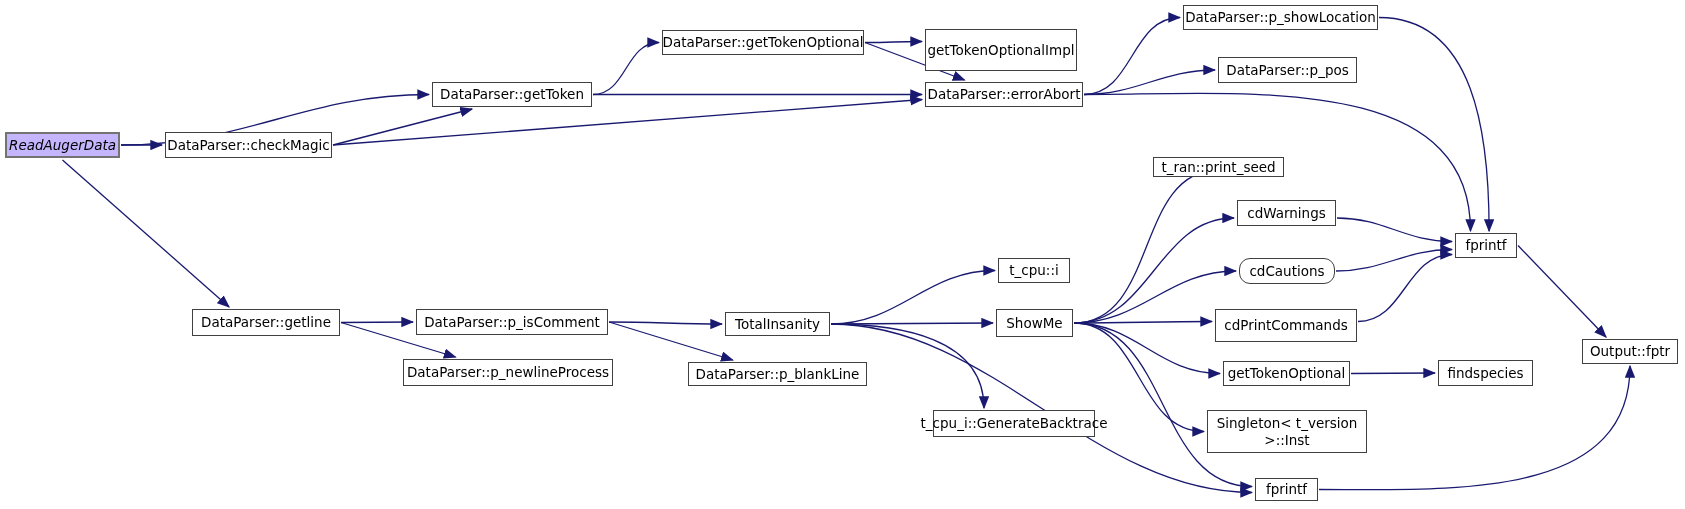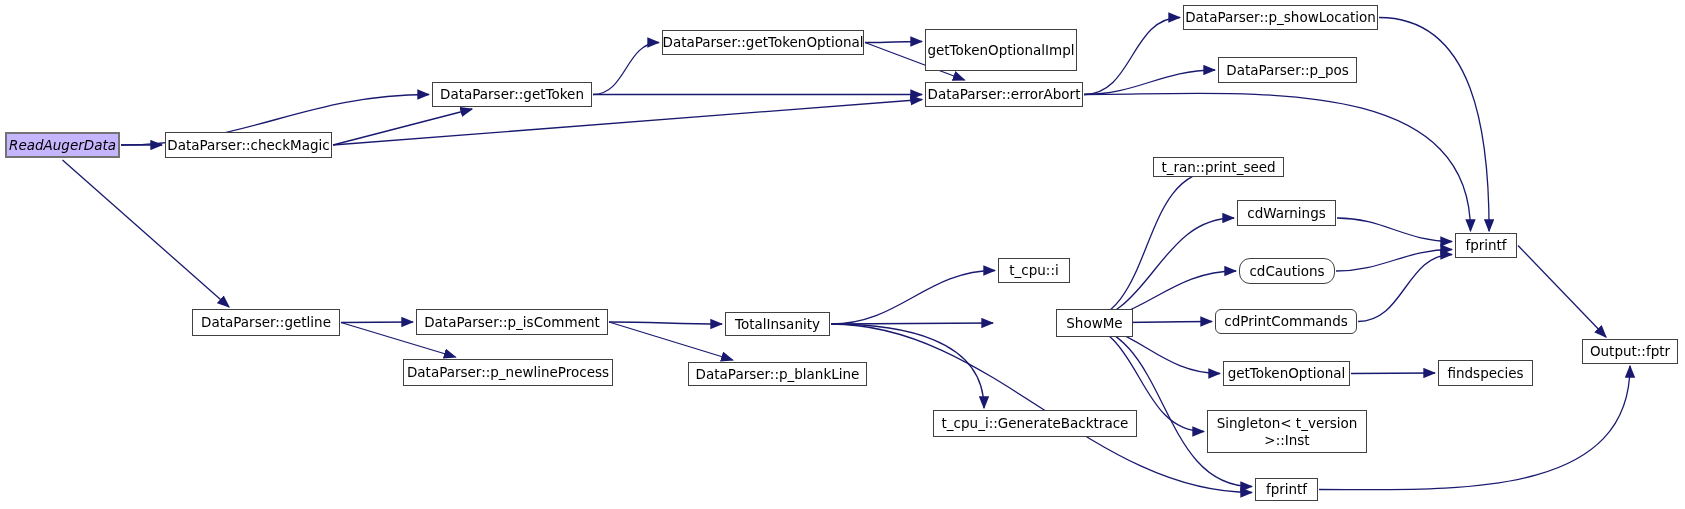--- a/index.html
+++ b/index.html
@@ -112,21 +112,21 @@
       </div>
       <div class="node" style="left: 1153px; top: 157px; width: 131px; height: 20px;">
         <span>t_ran::print_seed</span>
       </div>
       <div class="node" style="left: 1237px; top: 200px; width: 99px; height: 26px; text-align: center;">
         <span>cdWarnings</span>
       </div>
       <div class="node" style="left: 1239px; top: 258px; width: 96px; height: 26px; border-radius: 11px;">
         <span>cdCautions</span>
       </div>
-      <div class="node" style="left: 1215px; top: 309px; width: 142px; height: 25px; border-radius: 6px;">
+      <div class="node" style="left: 1215px; top: 309px; width: 142px; height: 33px;">
         <span>cdPrintCommands</span>
       </div>
       <div class="node" style="left: 1223px; top: 361px; width: 127px; height: 25px;">
         <span>getTokenOptional</span>
       </div>
       <div class="node" style="left: 1207px; top: 410px; width: 160px; height: 43px;">
         <span>Singleton&lt; t_version</span>
         <span>&gt;::Inst</span>
       </div>
       <div class="node" style="left: 1438px; top: 360px; width: 95px; height: 26px;">
@@ -146,23 +146,23 @@
       </div>
       <div class="node" style="left: 403px; top: 359px; width: 210px; height: 27px; text-align: center;">
         <span>DataParser::p_newlineProcess</span>
       </div>
       <div class="node" style="left: 725px; top: 312px; width: 105px; height: 24px;">
         <span>TotalInsanity</span>
       </div>
       <div class="node" style="left: 998px; top: 258px; width: 72px; height: 25px;">
         <span>t_cpu::i</span>
       </div>
-      <div class="node" style="left: 1056px; top: 309px; width: 77px; height: 28px;">
+      <div class="node" style="left: 996px; top: 309px; width: 77px; height: 28px;">
         <span>ShowMe</span>
       </div>
       <div class="node" style="left: 688px; top: 362px; width: 179px; height: 24px;">
         <span>DataParser::p_blankLine</span>
       </div>
-      <div class="node" style="left: 933px; top: 410px; width: 204px; height: 27px;">
+      <div class="node" style="left: 933px; top: 410px; width: 162px; height: 27px;">
         <span>t_cpu_i::GenerateBacktrace</span>
       </div>
     </div>
 </div>
 
 </body></html>

